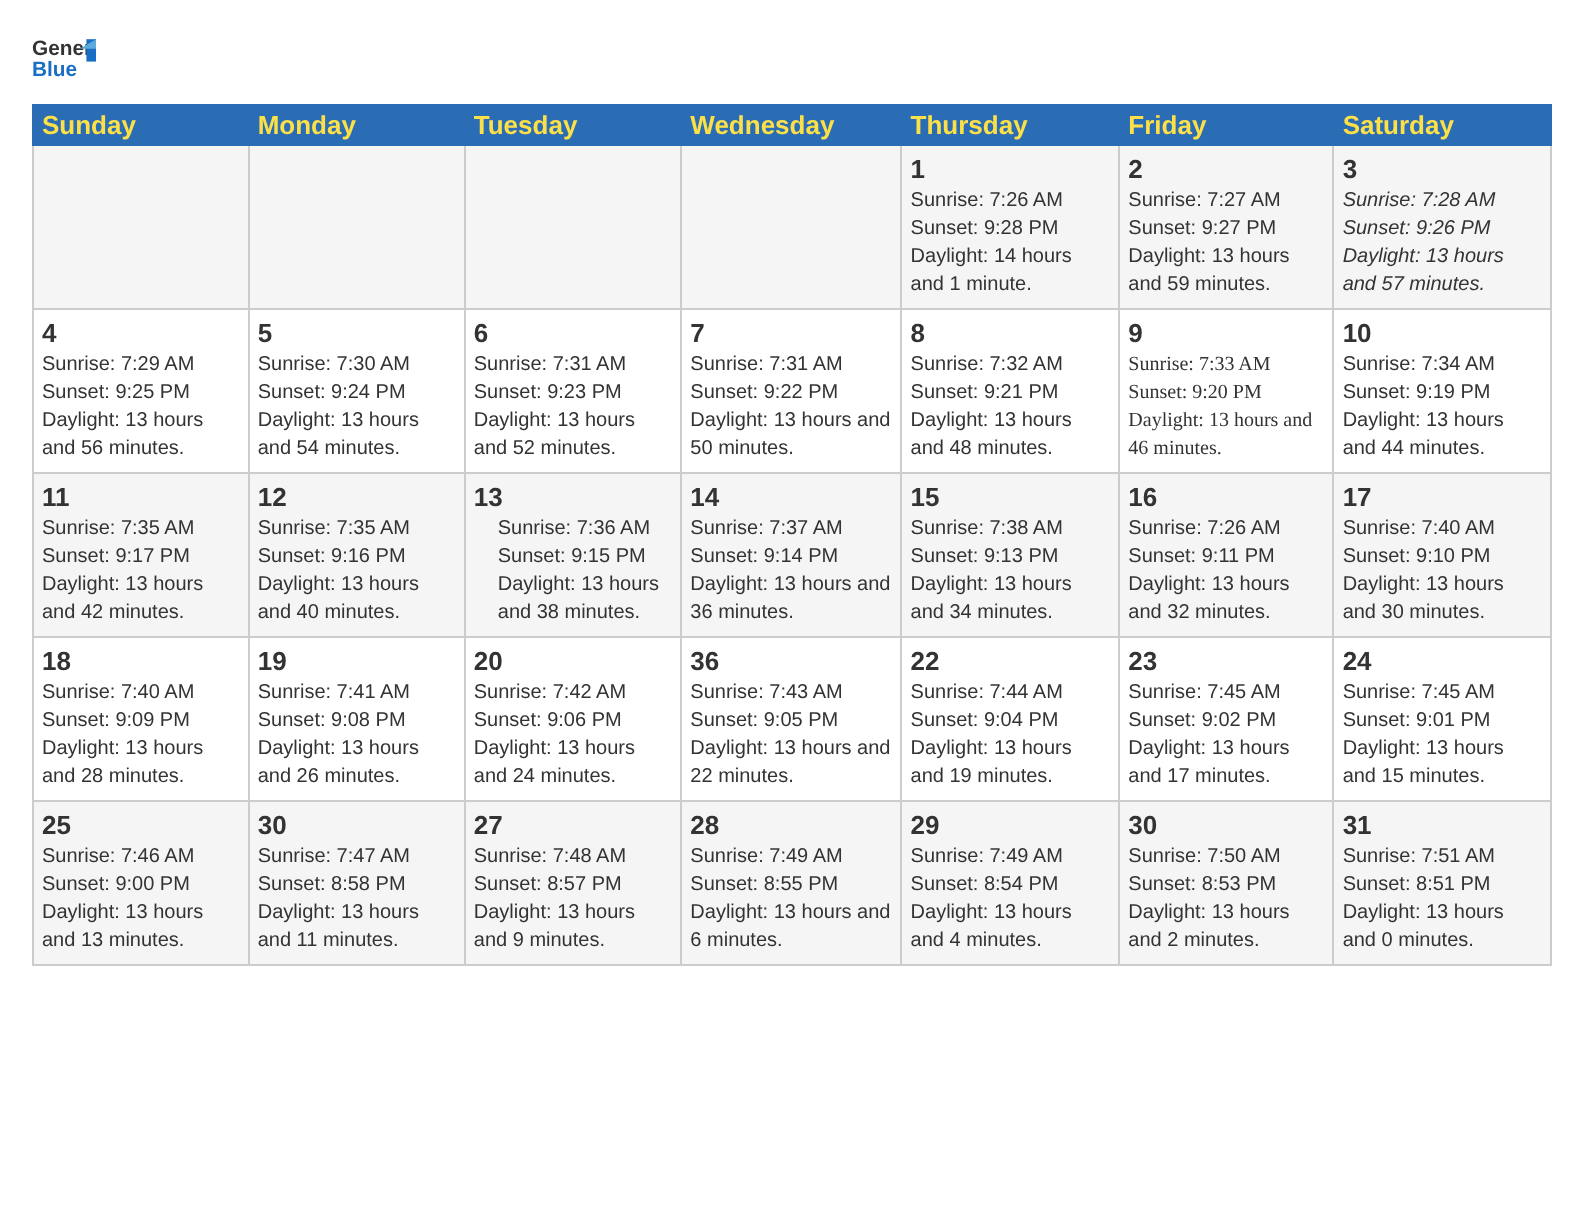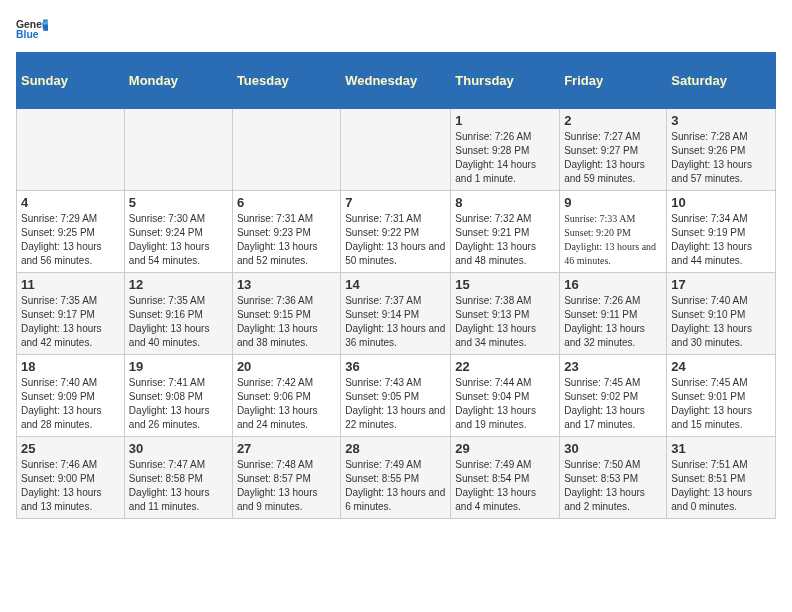--- a/index.html
+++ b/index.html
@@ -37,22 +37,22 @@
       font-size: 16px;
       color: #555;
     }
     table {
       width: 100%;
       border-collapse: collapse;
       font-size: 11px;
     }
     thead tr th {
       background: #2a6db5;
-      color: #fef9c3;
-      padding: 20px 4px;
+      color: #fde047;
+      padding: 2px 4px;
       text-align: left;
       font-size: 13px;
       font-weight: bold;
       border: 1px solid #2a6db5;
       margin-top: 19px;
     }
     tbody tr td {
       border: 1px solid #ccc;
       vertical-align: top;
       padding: 4px;
@@ -125,21 +125,21 @@
 Daylight: 14 hours and 1 minute.</div>
         </td>
         <td>
           <span class="day-num">2</span>
           <div class="day-info" style="white-space: pre-line;">Sunrise: 7:27 AM
 Sunset: 9:27 PM
 Daylight: 13 hours and 59 minutes.</div>
         </td>
         <td>
           <span class="day-num">3</span>
-          <div class="day-info" style="white-space: pre-line;">Sunrise: 7:28 AM
+          <div class="day-info" style="white-space: pre-line; font-style: italic;">Sunrise: 7:28 AM
 Sunset: 9:26 PM
 Daylight: 13 hours and 57 minutes.</div>
         </td>
       </tr>
       <tr>
         <td>
           <span class="day-num">4</span>
           <div class="day-info" style="white-space: pre-line;">Sunrise: 7:29 AM
 Sunset: 9:25 PM
 Daylight: 13 hours and 56 minutes.</div>
@@ -189,21 +189,21 @@
 Daylight: 13 hours and 42 minutes.</div>
         </td>
         <td>
           <span class="day-num">12</span>
           <div class="day-info" style="white-space: pre-line;">Sunrise: 7:35 AM
 Sunset: 9:16 PM
 Daylight: 13 hours and 40 minutes.</div>
         </td>
         <td>
           <span class="day-num">13</span>
-          <div class="day-info" style="white-space: pre-line;">Sunrise: 7:36 AM
+          <div class="day-info" style="white-space: pre-line; margin-left: 12px;">Sunrise: 7:36 AM
 Sunset: 9:15 PM
 Daylight: 13 hours and 38 minutes.</div>
         </td>
         <td>
           <span class="day-num">14</span>
           <div class="day-info" style="white-space: pre-line;">Sunrise: 7:37 AM
 Sunset: 9:14 PM
 Daylight: 13 hours and 36 minutes.</div>
         </td>
         <td>

